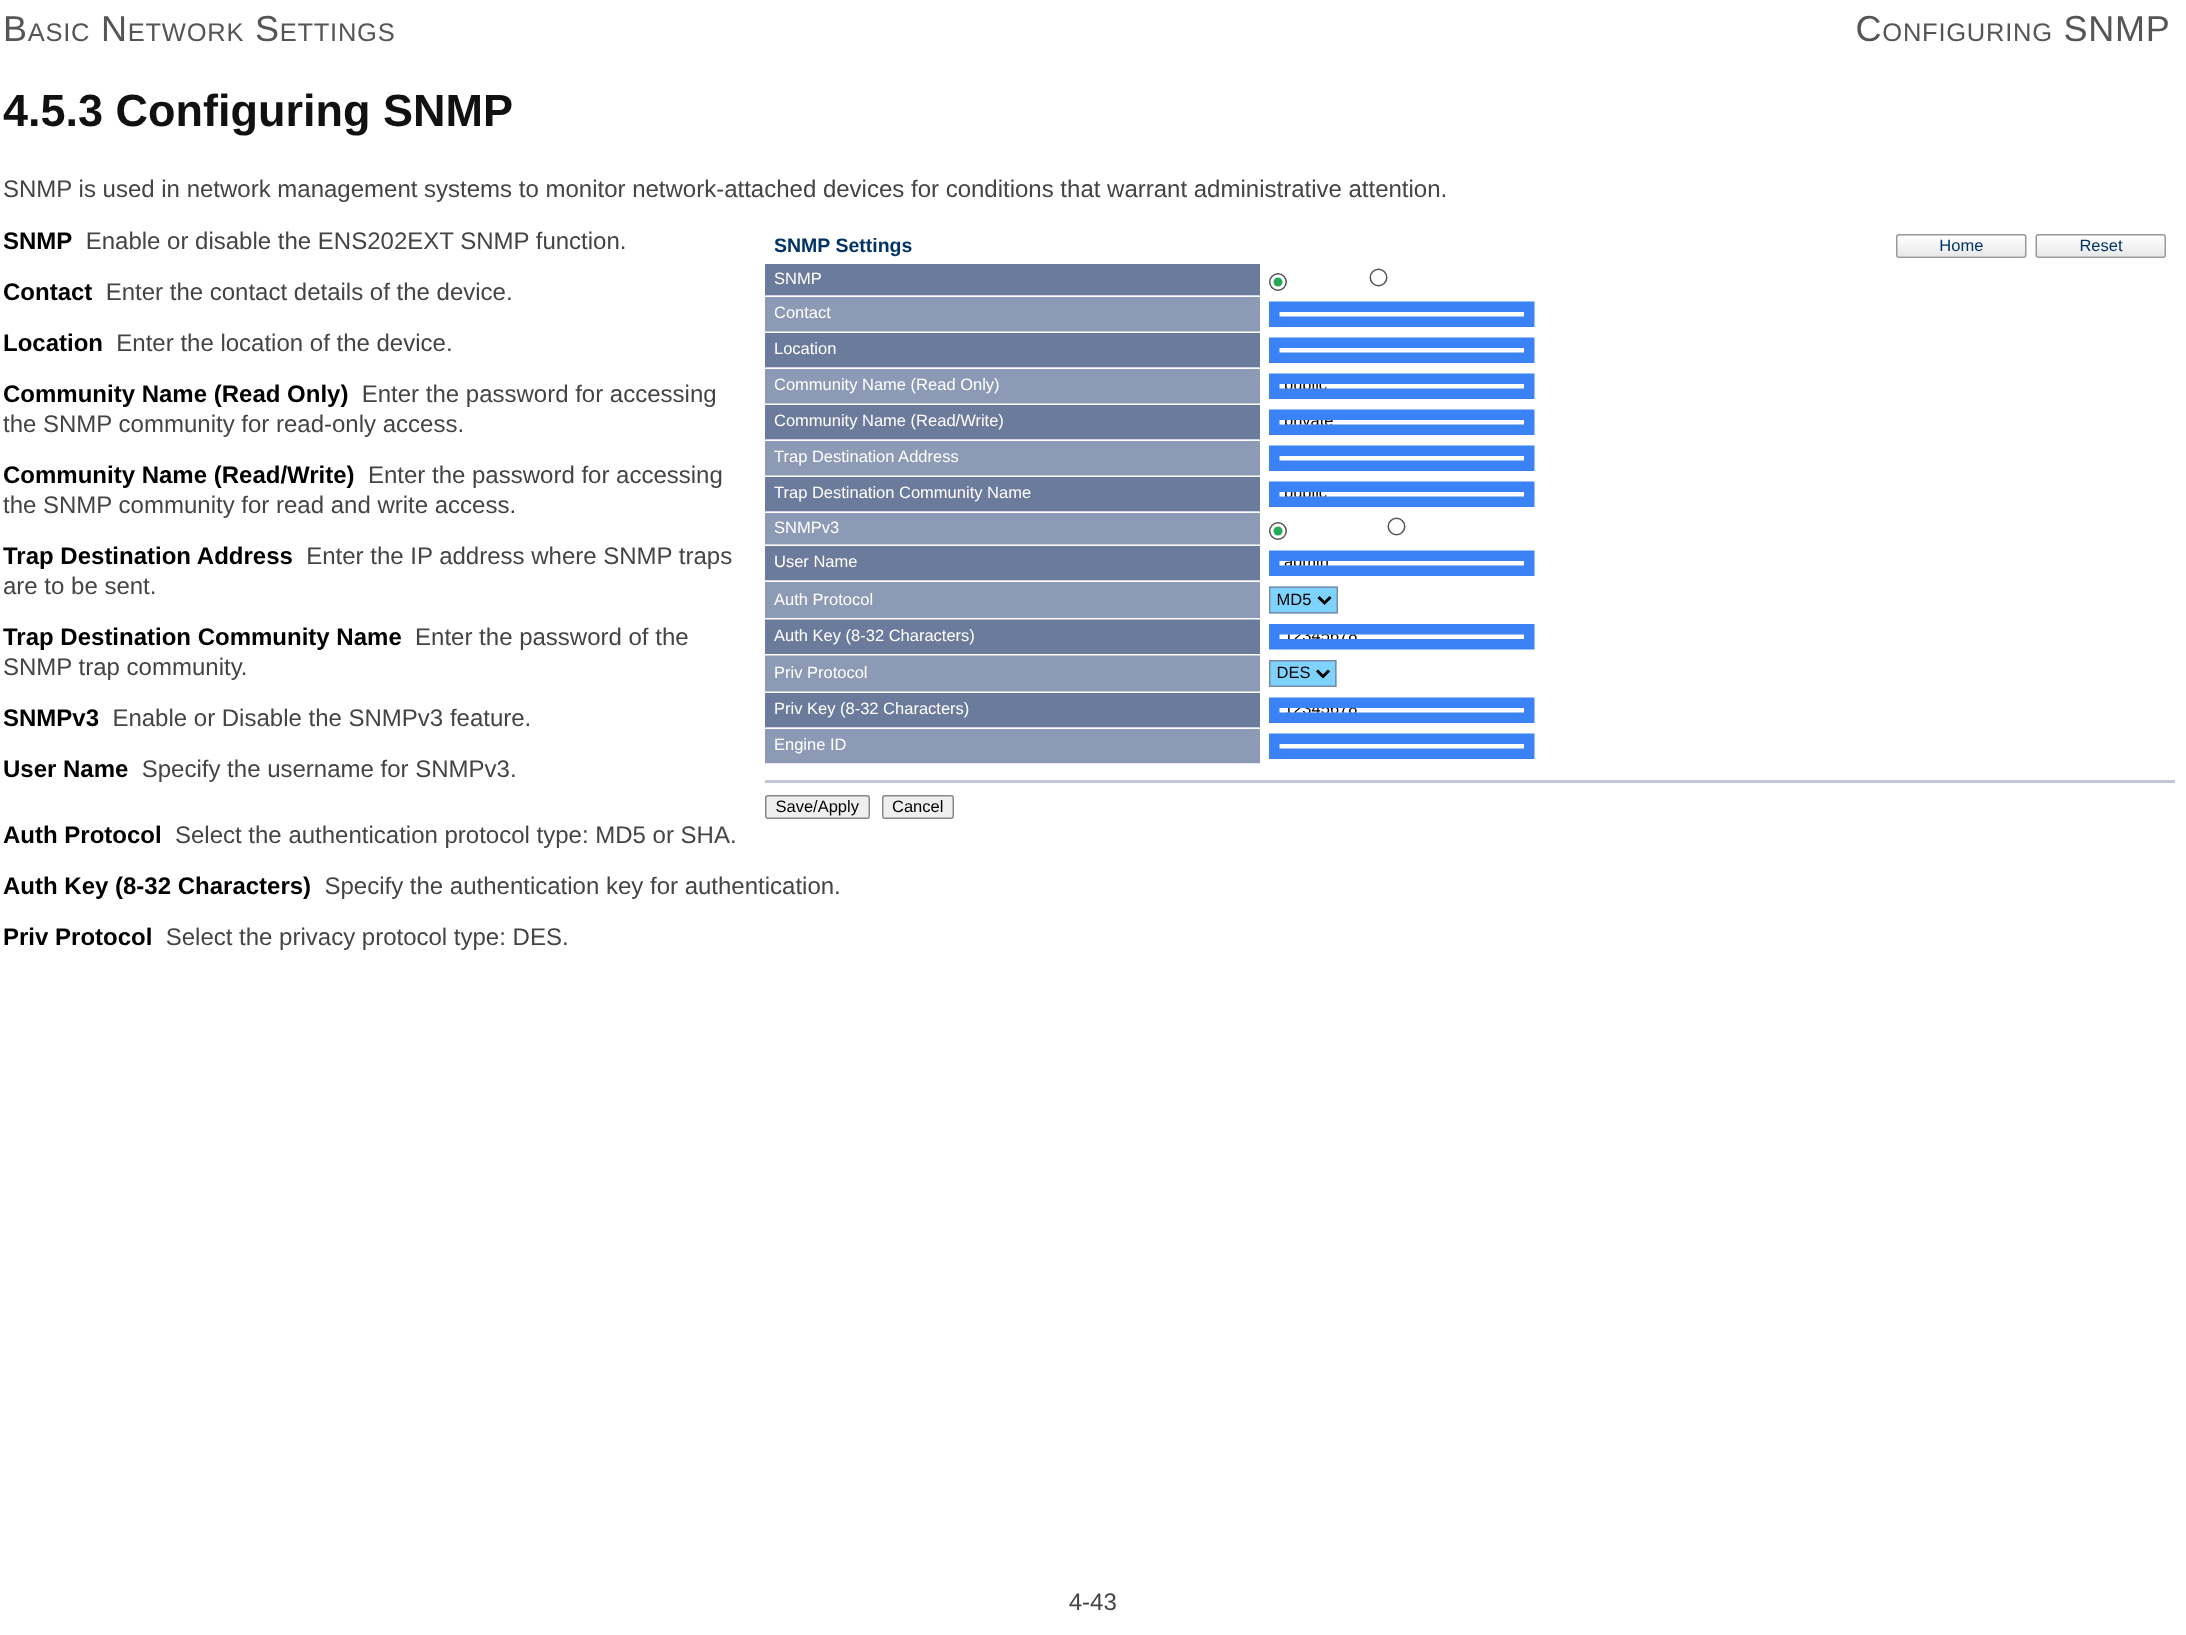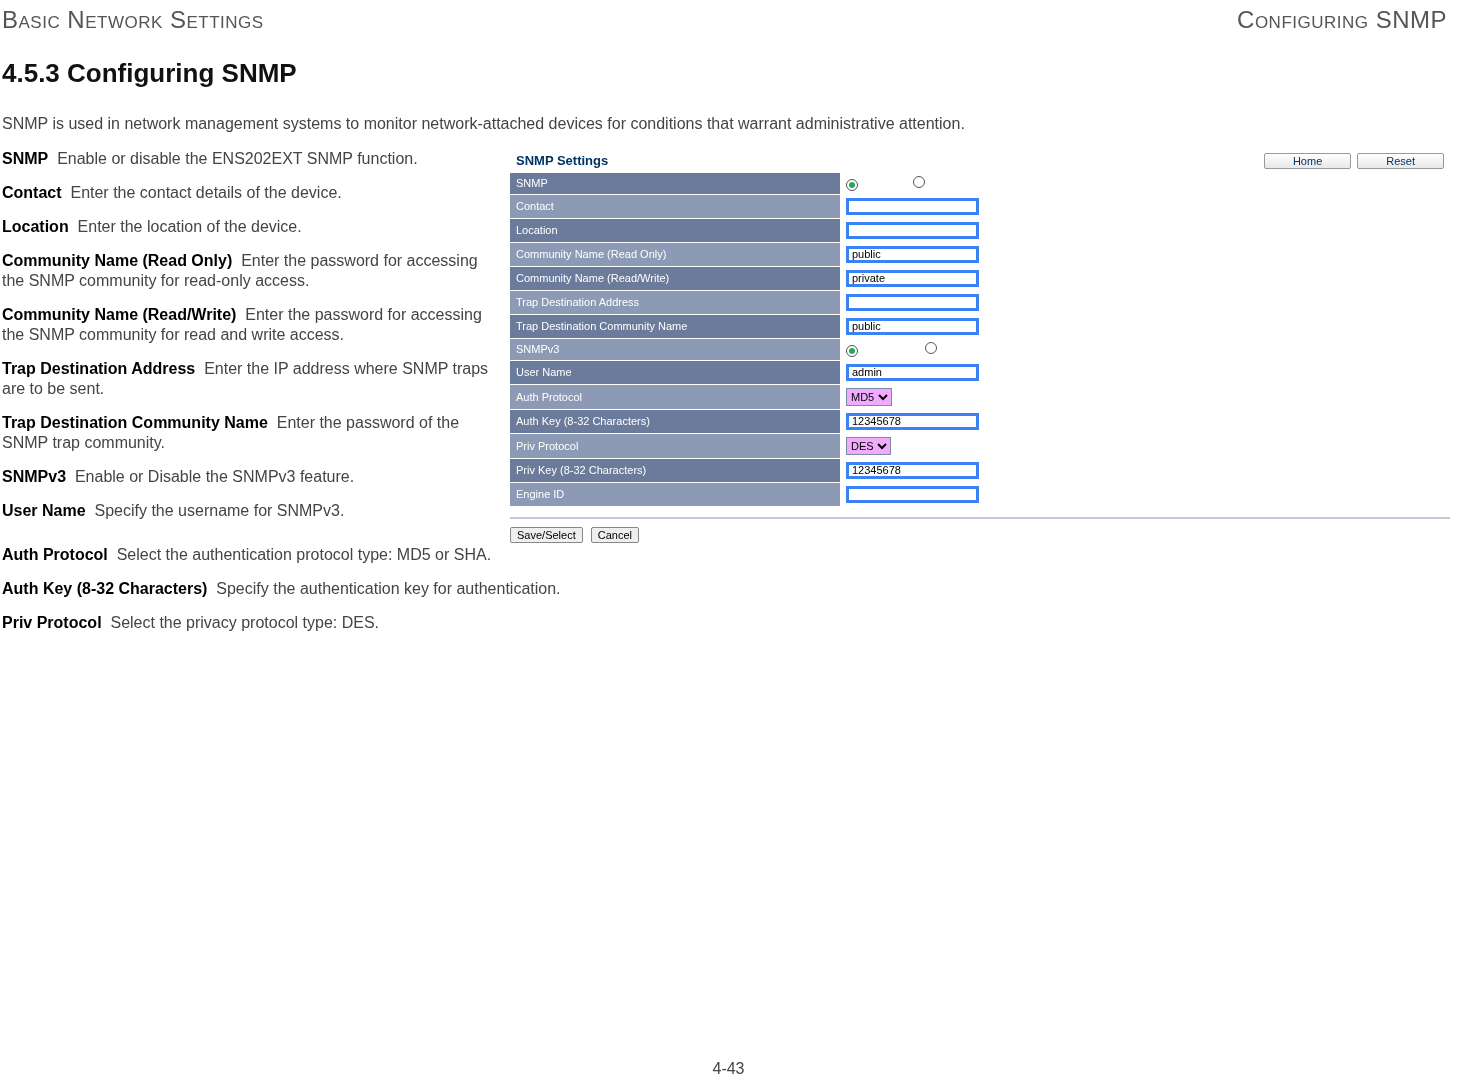--- a/index.html
+++ b/index.html
@@ -20,21 +20,21 @@
   font-size: 24px;
   color: #555;
   letter-spacing: 0.5px;
 }
 .content {
   padding: 0 2px;
 }
 .section-title {
   font-family: Verdana, Arial, sans-serif;
   font-weight: bold;
-  font-size: 26px;
+  font-size: 30px;
   color: #111;
   margin: 20px 0 25px 0;
 }
 .intro {
   font-size: 16px;
   color: #444;
   margin-bottom: 14px;
   line-height: 1.3;
 }
 .columns {
@@ -117,31 +117,31 @@
   width: 330px;
   color: #fff;
   font-size: 11px;
 }
 .row-dark td { background: #6b7b9c; }
 .row-light td { background: #8d9ab5; }
 .panel-table td.value {
   background: inherit;
 }
 .panel-input {
-  width: 133px;
+  width: 177px;
   height: 17px;
-  border: 3px solid #3b82f6;
+  border: 7px solid #3b82f6;
   background: #fff;
   font-size: 11px;
   padding: 0 3px;
 }
 .panel-select {
   height: 18px;
   border: 1px solid #7a8aa8;
-  background: #f0abfc;
+  background: #7dd3fc;
   font-size: 11px;
 }
 .radio-wrap {
   display: inline-flex;
   align-items: center;
   gap: 4px;
   color: #fff;
   font-size: 11px;
   margin-right: 14px;
 }
@@ -277,21 +277,21 @@
             <td class="value"><input class="panel-input" value="12345678" style=""></td>
           </tr>
           <tr class="row-light">
             <td class="label">Engine ID</td>
             <td class="value"><input class="panel-input" value="" style=""></td>
           </tr>
         </tbody>
           </table>
         <div class="panel-divider"></div>
         <div class="panel-actions">
-          <span class="panel-action">Save/Select</span>
+          <span class="panel-action">Save/Apply</span>
           <span class="panel-action">Cancel</span>
         </div>
       </div>
     </div>
   </div>
 
   <div class="full-width-definitions">
     <div class="definition"><span class="term">Auth Protocol</span>&nbsp; <span>Select the authentication protocol type: MD5 or SHA.</span></div>
     <div class="definition"><span class="term">Auth Key (8-32 Characters)</span>&nbsp; <span>Specify the authentication key for authentication.</span></div>
     <div class="definition"><span class="term">Priv Protocol</span>&nbsp; <span>Select the privacy protocol type: DES.</span></div>

